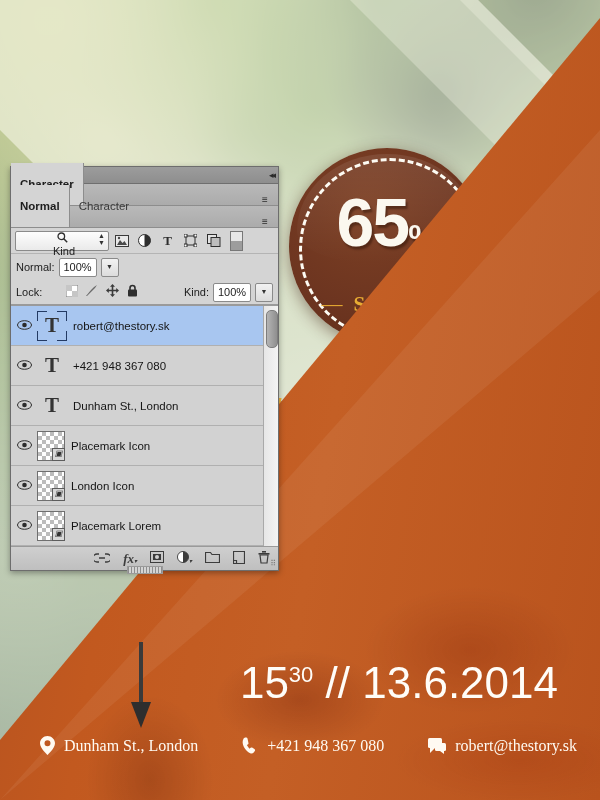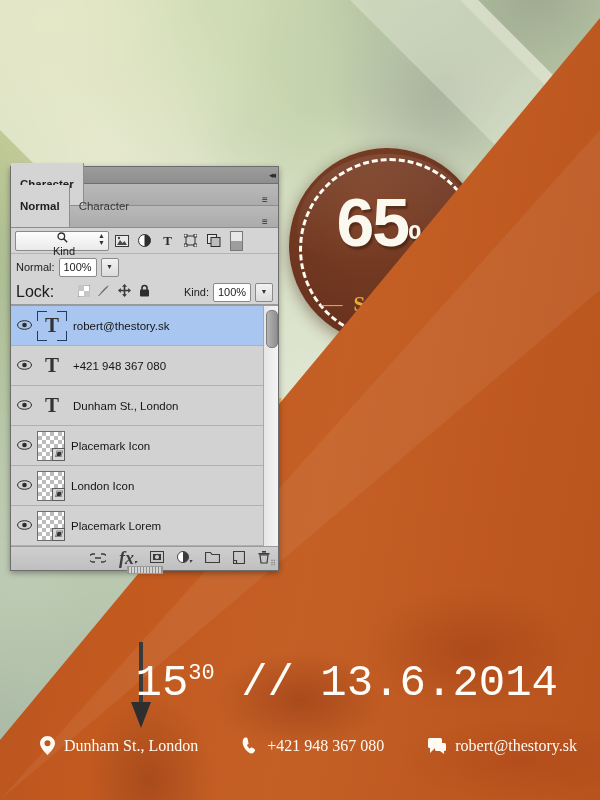--- a/index.html
+++ b/index.html
@@ -89,21 +89,21 @@
      letter-spacing:-2px;text-shadow:2px 3px 2px rgba(40,15,5,.45);}
   .badge-num .pct{font-size:33px;letter-spacing:0;vertical-align:-2px;}
   .badge-sale{position:absolute;left:0;right:0;top:144px;text-align:center;color:#e8ac33;
      font-family:"Liberation Serif",serif;font-weight:bold;font-size:21px;letter-spacing:3px;}
   .badge-sale .dash{color:#e8ac33;font-weight:normal;padding:0 8px;}
 
   
   .applicable{position:absolute;right:42px;top:634px;color:#f2c142;
      font-family:"Liberation Serif",serif;font-weight:bold;font-size:21px;letter-spacing:3.5px;}
   .datetime{position:absolute;right:42px;top:658px;color:#fffdf8;
-     font-family:Liberation Mono, monospace;font-size:44px;letter-spacing:0px;white-space:nowrap;}
+     font-family:Liberation Sans, sans-serif;font-size:44px;letter-spacing:0px;white-space:nowrap;}
   .datetime sup{font-size:22px;vertical-align:super;}
 
   .contact{position:absolute;left:40px;top:736px;width:540px;display:flex;align-items:center;
      color:#fffaf2;font-family:"Liberation Serif",serif;font-size:16px;}
   .contact .item{display:flex;align-items:center;}
   .contact .ic{margin-right:9px;display:flex;align-items:center;}
   .sp1{width:44px;} .sp2{width:44px;}
 
   
   .arrow{position:absolute;left:128px;top:640px;}
@@ -148,21 +148,21 @@
      font-size:11px;padding-left:4px;position:relative;}
   .blendbox .spin{position:absolute;right:3px;font-size:7px;line-height:7px;color:#333;text-align:center;}
   .lbl{font-size:11px;}
   .numbox{width:36px;height:17px;background:#fff;border:1px solid #8a8a8a;border-radius:2px;
      font-size:11px;text-align:center;line-height:17px;}
   .caret{width:16px;height:17px;border:1px solid #8a8a8a;border-radius:2px;
      background:linear-gradient(180deg,#f2f2f2,#dcdcdc);font-size:7px;text-align:center;line-height:16px;color:#333;}
 
   .lockrow{display:flex;align-items:center;height:24px;background:#d4d4d4;padding:0 5px;
      border-bottom:1px solid #9a9a9a;}
-  .lockrow .lk{font-size:16px;margin-right:20px;}
+  .lockrow .lk{font-size:11px;margin-right:20px;}
   .lockicon{width:20px;text-align:center;font-size:12px;color:#3a3a3a;}
   .fillgrp{margin-left:auto;display:flex;align-items:center;gap:4px;}
 
   .layerlist{position:relative;background:#d4d4d4;border-top:1px solid #9a9a9a;}
   .lrow{display:flex;align-items:center;height:39px;border-bottom:1px solid #b0b0b0;background:#d2d2d2;}
   .lrow.sel{background:#a8c6f0;}
   .eye{width:26px;text-align:center;font-size:12px;color:#2b2b2b;}
   .thumb{width:30px;height:30px;margin-right:6px;position:relative;flex:none;
      display:flex;align-items:center;justify-content:center;}
   .thumb.txt{font-family:"Liberation Serif",serif;font-size:21px;font-weight:bold;color:#333;}
@@ -454,21 +454,21 @@
         <div class="lthumbbar"></div>
       </div>
     </div>
 
     <div class="pnlfoot">
       <span class="fbtn">
         <svg width="16" height="10" viewBox="0 0 16 10">
             <path d="M5 1H3a4 4 0 0 0 0 8h2M11 1h2a4 4 0 0 1 0 8h-2M5 5h6" fill="none" stroke="#3c3c3c" stroke-width="1.4"></path>
           </svg>
       </span>
-      <span class="fbtn"><i style="font-family:'Liberation Serif',serif;font-style:italic;font-weight:bold;font-size:18px;">fx</i><i style="font-size:6px;">▾</i></span>
+      <span class="fbtn"><i style="font-family:'Liberation Serif',serif;font-style:italic;font-weight:bold;font-size:13px;">fx</i><i style="font-size:6px;">▾</i></span>
       <span class="fbtn">
         <svg width="14" height="12" viewBox="0 0 14 12">
             <rect x="0.5" y="0.5" width="13" height="11" fill="none" stroke="#3c3c3c"></rect>
             <rect x="3" y="3" width="8" height="6" fill="#3c3c3c"></rect>
             <circle cx="7" cy="6" r="2" fill="#d3d3d3"></circle>
           </svg>
       </span>
       <span class="fbtn">
         <svg width="12" height="12" viewBox="0 0 13 13">
             <circle cx="6.5" cy="6.5" r="6" fill="#fff" stroke="#3c3c3c"></circle>

